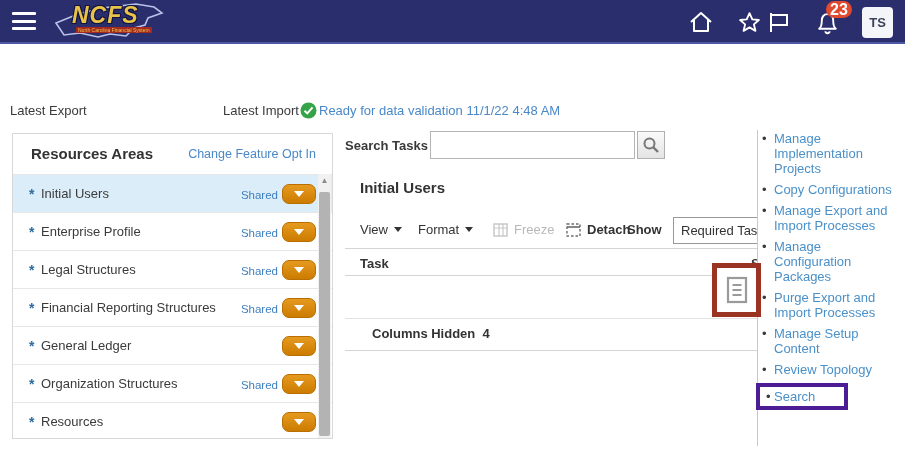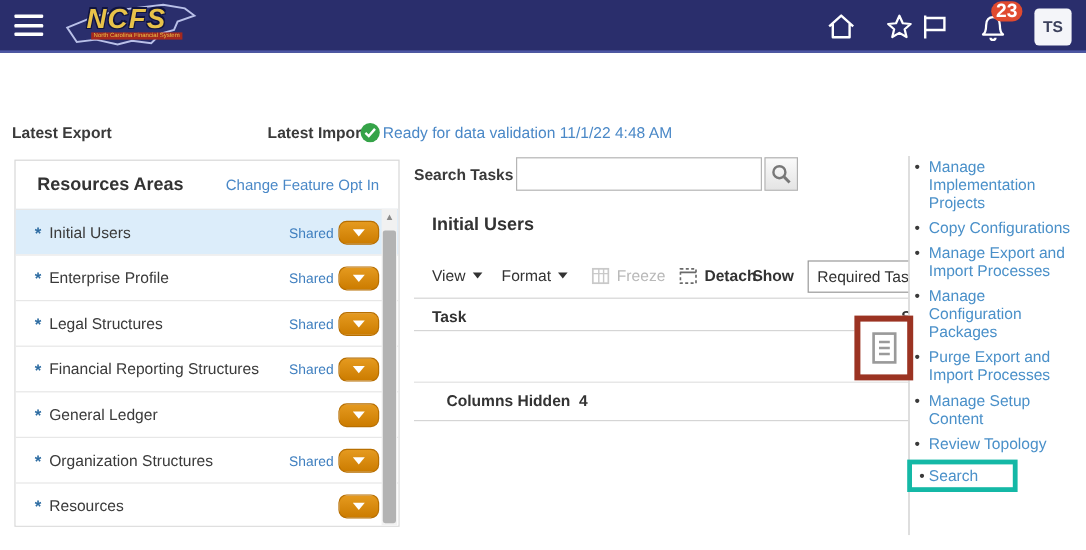--- a/index.html
+++ b/index.html
@@ -40,21 +40,21 @@
   .share-ic { position:absolute; left:236px; top:11px; cursor:pointer; }
   .actions-btn { position:absolute; right:19px; top:2px; width:86px; height:31px;
     background:#1b7fad; border:0; border-top:2px solid #7fd0e8; border-radius:3px; color:#fff;
     font-size:14px; font-weight:bold; display:flex; align-items:center; justify-content:center;
     gap:8px; cursor:pointer; font-family:"Liberation Sans",sans-serif; }
   .tri-white { width:0; height:0; border-left:5px solid transparent; border-right:5px solid transparent;
     border-top:6px solid #fff; }
 
   
   .status-row { position:absolute; left:0; top:100px; width:905px; height:22px; font-size:13px; }
-  .st-label { font-weight:bold; color:#3a3a3a; position:absolute; top:3px; }
+  .st-label { font-weight:normal; color:#3a3a3a; position:absolute; top:3px; }
   .export-label { left:10px; }
   .import-label { left:223px; }
   .check-ic { position:absolute; left:300px; top:2px; }
   .import-status { position:absolute; left:319px; top:3px; color:#4a88c7; }
 
   
   .left-panel { position:absolute; left:12px; top:133px; width:321px; height:306px;
     border:1px solid #d8d8d8; background:#fff; overflow:hidden; }
   .lp-header { position:relative; height:40px; }
   .lp-title { position:absolute; left:18px; top:11px; font-size:15px; font-weight:bold; color:#333; }
@@ -104,21 +104,21 @@
   .bottom-rule { position:absolute; left:0; top:224px; width:412px; border-top:1px solid #d5d5d5; }
 
   
   .v-divider { position:absolute; left:757px; top:130px; width:1px; height:328px; background:#c9c9c9; }
   .right-panel { position:absolute; left:760px; top:131px; width:145px; }
   .ql-list { list-style:none; }
   .ql-item { position:relative; padding-left:14px; width:136px; font-size:13px; line-height:15px;
     color:#4a90c9; margin-bottom:6px; cursor:pointer; }
   .ql-item::before { content:"\2022"; position:absolute; left:2px; top:0; color:#3a3a3a; }
   .ql-narrow { width:102px; }
-  .ql-boxed { border:4px solid #14b8a6; width:92px; padding:2px 4px 2px 14px; margin-left:-4px; }
+  .ql-boxed { border:4px solid #4c1d95; width:92px; padding:2px 4px 2px 14px; margin-left:-4px; }
   .ql-boxed::before { left:6px; top:2px; }
 
   
   .anno-icon-box { position:absolute; left:712px; top:263px; width:49px; height:54px;
     border:5px solid #9b3322; background:#fff; display:flex; align-items:center; justify-content:center; }
 </style>
 </head>
 <body>
 
 <div class="app">

